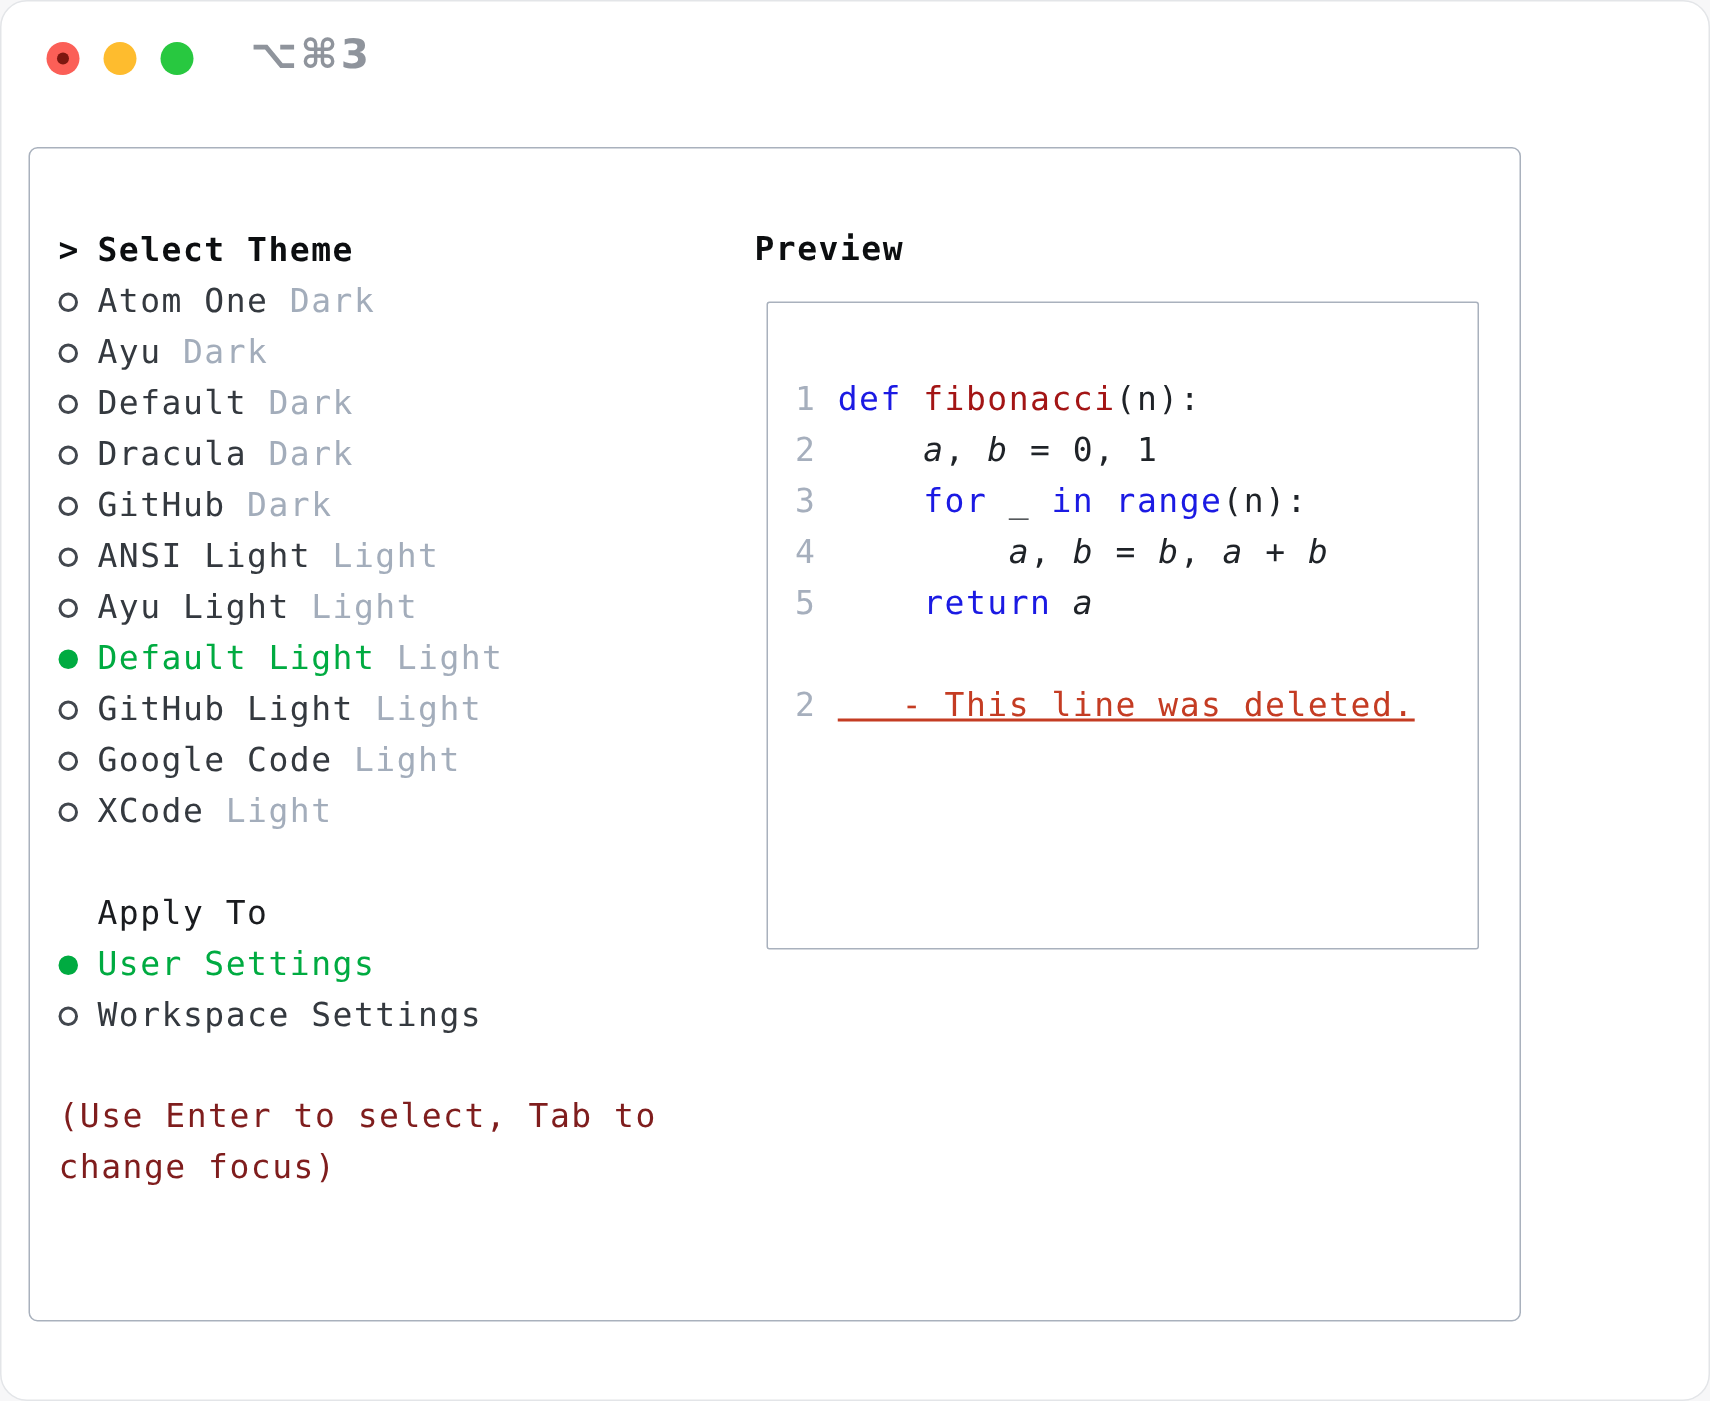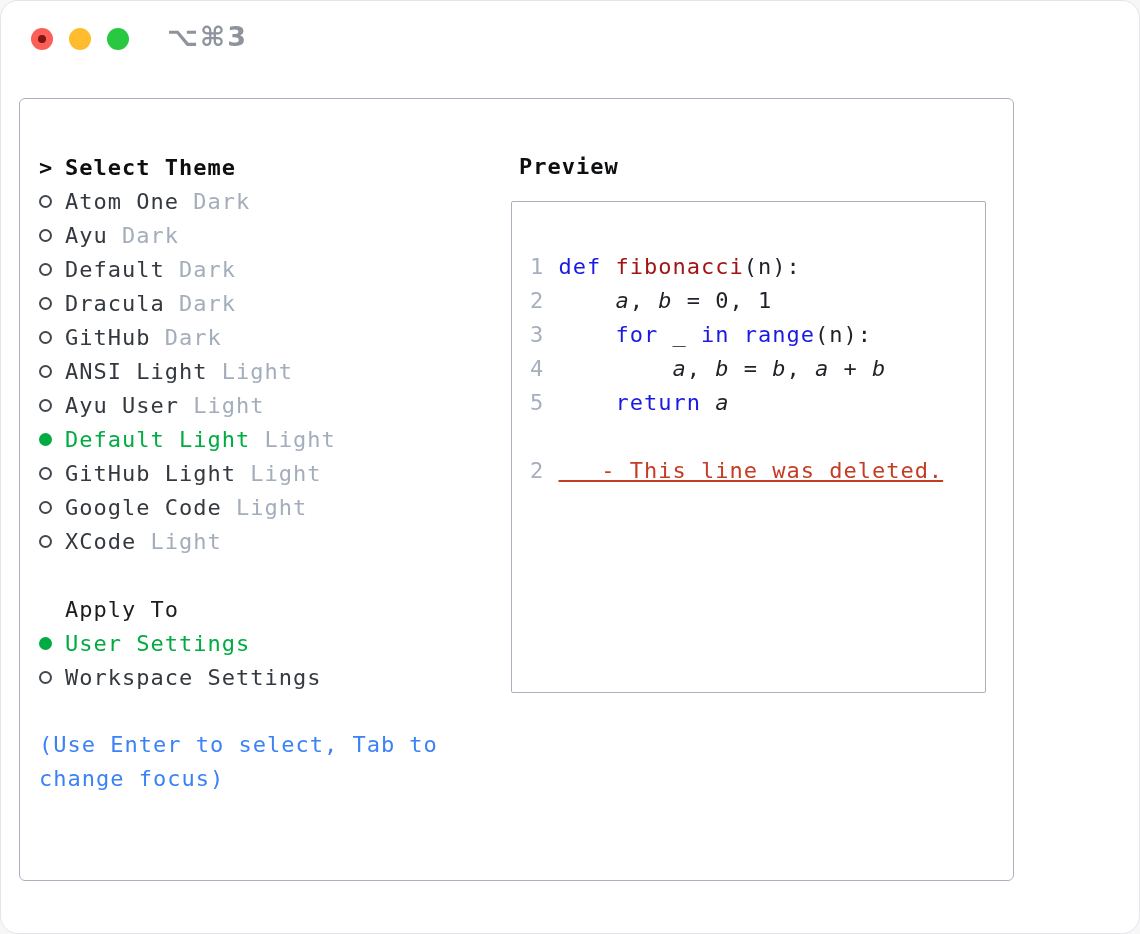--- a/index.html
+++ b/index.html
@@ -39,28 +39,28 @@
   .marker-char { font-weight:bold; color:#0c0e10; }
   .dot { width:13px; height:13px; border-radius:50%; border:2px solid #42474e; }
   .dot.sel { background:#00ab41; border-color:#00ab41; }
   .lbl { white-space:pre;text-align:center; }
   .hdr { font-weight:bold; color:#0c0e10; }
   .nm  { color:#34393f; }
   .nm.sel { color:#00ab41; }
   .sfx { color:#a3adbb; }
   .subhdr { color:#1a1c1f; }
   .spacer { height:34px; }
-  .help { height:34px; line-height:34px; color:#3b82f6; white-space:pre; }
+  .help { height:34px; line-height:34px; color:#7f1d1d; white-space:pre; }
   
   .preview-label {
     position:absolute; left:502px; top:149px; height:34px; line-height:34px;
-    font-size:22px; font-weight:bold; color:#0c0e10; letter-spacing:1px;margin-left:16px;
+    font-size:22px; font-weight:bold; color:#0c0e10; letter-spacing:1px;
   }
   .preview-box {
-    position:absolute; left:510px; top:200px; width:475px; height:492px;
+    position:absolute; left:510px; top:200px; width:475px; height:432px;
     border:1.5px solid #a9b1bd; border-radius:2px; background:#fff;
     padding:48px 0 0 18px; overflow:hidden;
   }
   .cl { height:34px; line-height:34px; white-space:pre; font-size:22px; letter-spacing:1px; }
   .ln  { color:#a6afbd; }
   .pl  { color:#1f2328; }
   .kw  { color:#1b1ae3; }
   .fn  { color:#a31515; }
   .var { color:#1f2328; font-style:italic; }
   .ctx { color:#8e96a0; }
@@ -122,21 +122,21 @@
         <div class="row">
           <span class="marker">
             <span class="dot"></span>
           </span>
           <span class="lbl"><span class="nm">ANSI Light</span><span class="sfx"> Light</span></span>
         </div>
         <div class="row">
           <span class="marker">
             <span class="dot"></span>
           </span>
-          <span class="lbl"><span class="nm">Ayu User</span><span class="sfx"> Light</span></span>
+          <span class="lbl"><span class="nm">Ayu Light</span><span class="sfx"> Light</span></span>
         </div>
         <div class="row">
           <span class="marker">
             <span class="dot sel"></span>
           </span>
           <span class="lbl"><span class="nm sel">Default Light</span><span class="sfx"> Light</span></span>
         </div>
         <div class="row">
           <span class="marker">
             <span class="dot"></span>

